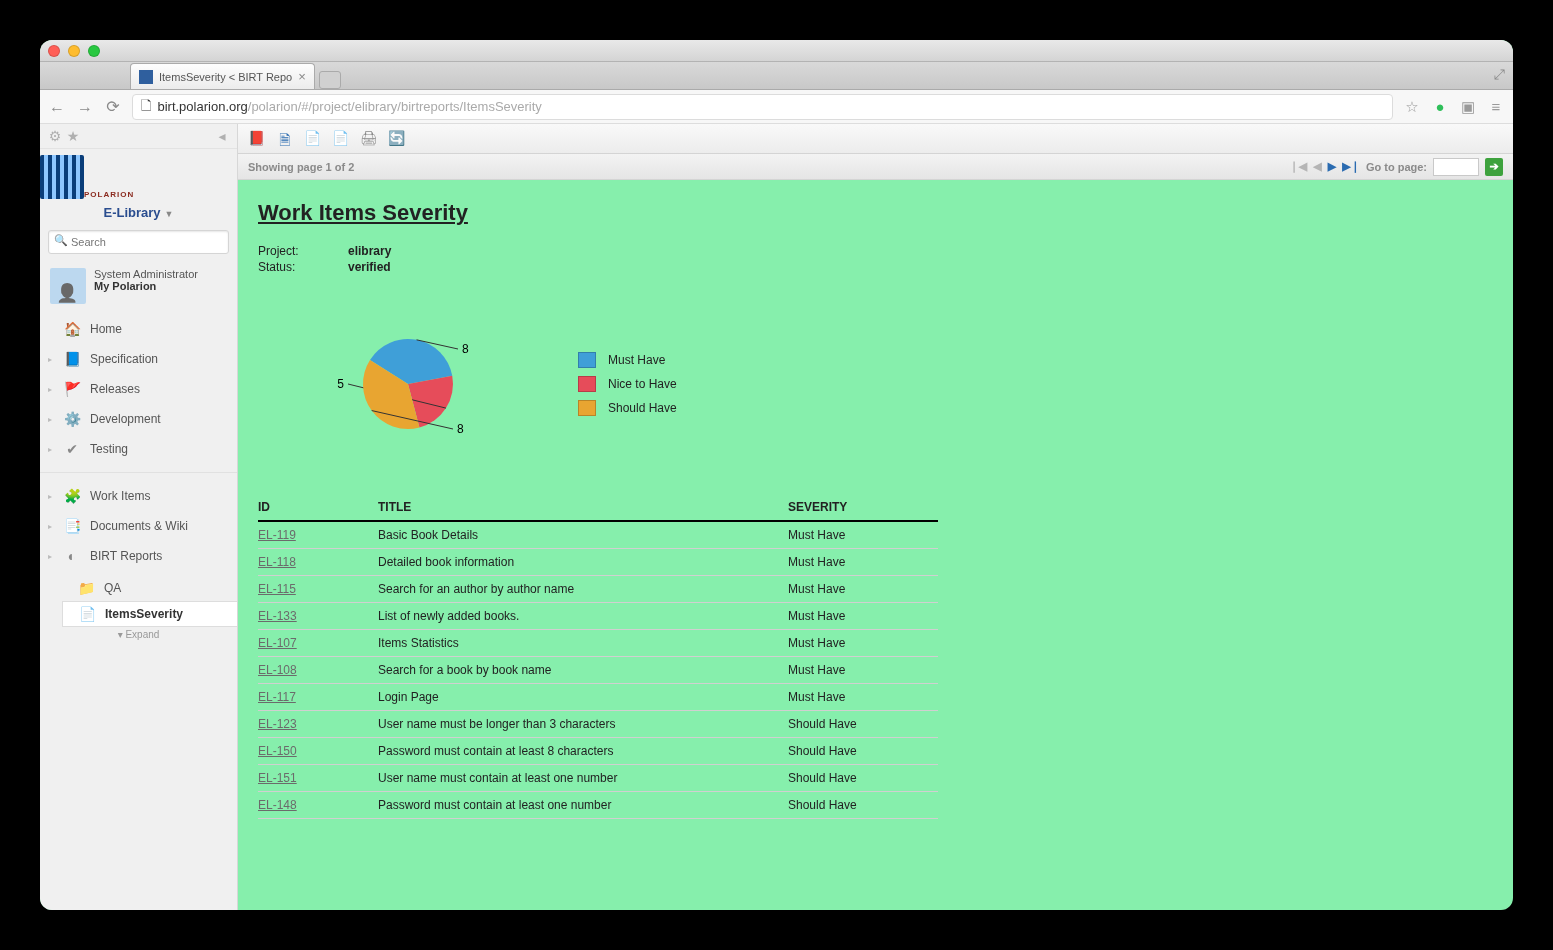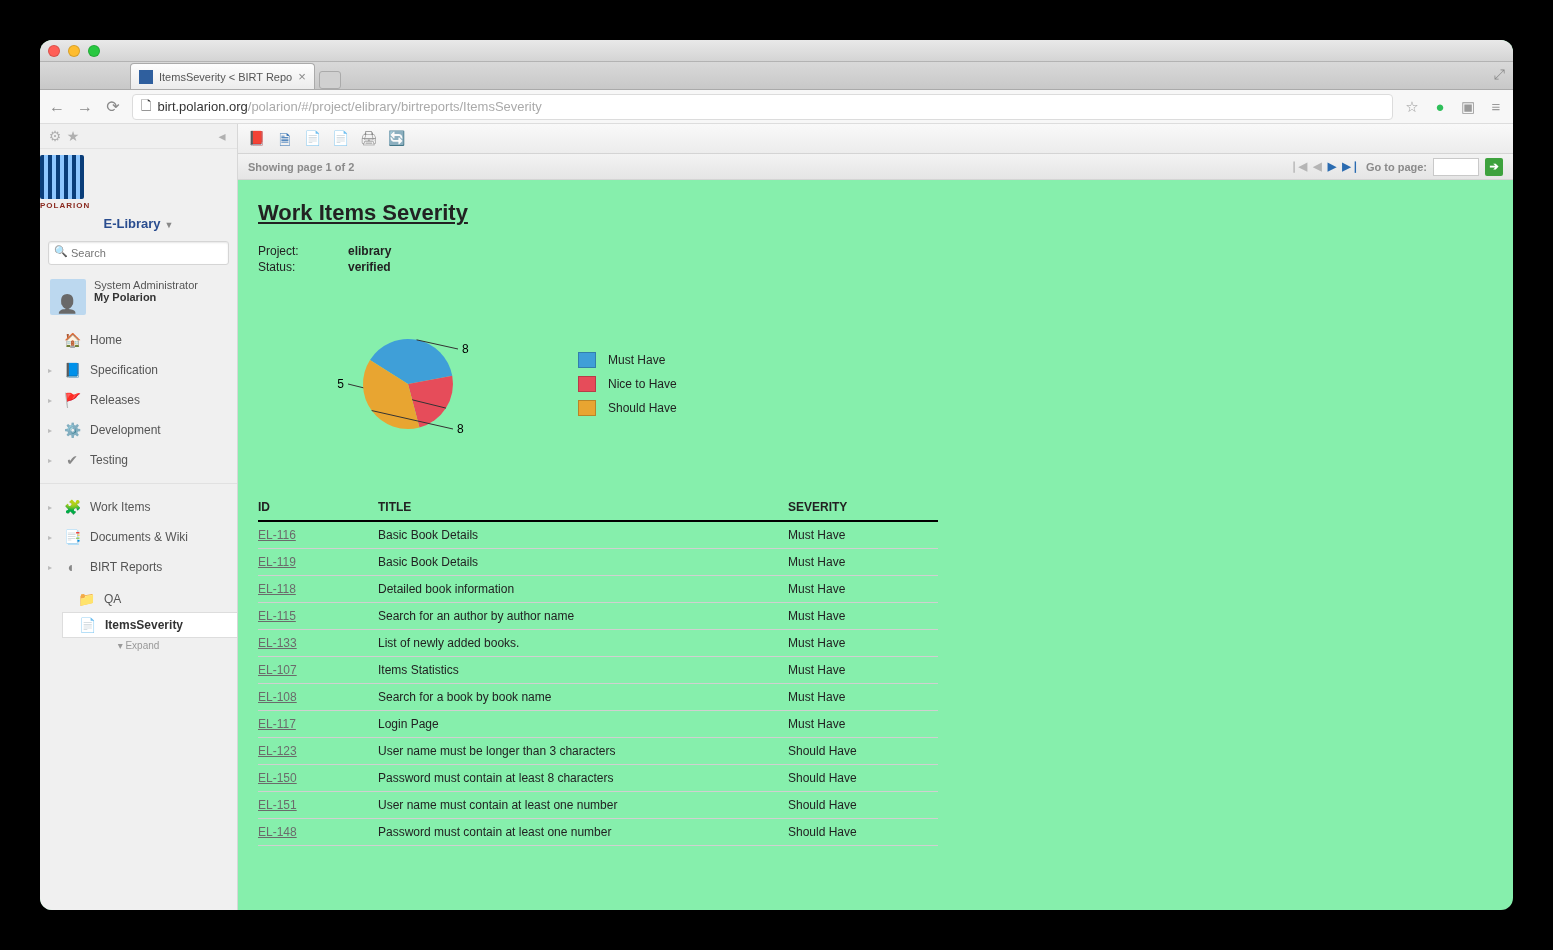--- a/index.html
+++ b/index.html
@@ -26,21 +26,21 @@
 .addr .dim { color:#aaa }
 .rico { width:18px; text-align:center; color:#9a9a9a; font-size:15px; }
 
 
 .app { flex:1; display:flex; overflow:hidden; }
 
 
 .sidebar { width: 198px; background:#f0f0f0; border-right:1px solid #d7d7d7; display:flex; flex-direction:column; font-size:12px; color:#444; overflow:hidden; }
 .sb-top { display:flex; align-items:center; justify-content:space-between; padding:4px 6px; border-bottom:1px solid #e3e3e3;}
 .sb-icon { color:#b0b0b0; font-size:14px; width:18px; text-align:center;}
-.sb-logo { display:flex; flex-direction:column; align-items:flex-start; padding:6px 0 2px; }
+.sb-logo { display:flex; flex-direction:row; align-items:flex-end; padding:6px 0 2px; }
 .logo-box { width:44px;height:44px; background: repeating-linear-gradient(90deg,#0a3e7a 0 4px,#8ec7ff 4px 8px); border-radius:2px;}
 .logo-txt { font-size:8px; color:#8a2a1f; letter-spacing:1px; margin-top:2px; font-weight:bold;}
 .proj { text-align:center; color:#2a4d8f; font-weight:bold; font-size:13px; padding:4px 0 10px; }
 .proj .dd{color:#888; font-size:9px; margin-left:4px;}
 .search { margin:0 8px 8px;text-decoration:underline; }
 .search input { width:100%; height:24px; border:1px solid #d5d5d5; border-radius:3px; padding:0 6px 0 22px; font-size:11px; color:#888; background:#fff; box-shadow: inset 0 1px 2px rgba(0,0,0,.1); }
 .search-wrap{position:relative}
 .search-wrap::before{content:"🔍"; position:absolute; left:6px; top:4px; font-size:11px; color:#bbb;}
 .user { display:flex; gap:8px; padding:6px 10px; }
 .avatar { width:36px;height:36px;background:#bcd8ef; border-radius:2px; display:flex;align-items:flex-end;justify-content:center;}
@@ -265,25 +265,20 @@
         <table class="tbl">
           <thead>
               <tr id="thead">
                 <th class="col-id">ID</th>
                 <th class="">TITLE</th>
                 <th class="col-sev">SEVERITY</th>
               </tr>
             </thead>
           <tbody id="tbody">
               <tr>
-                <td class="id"><a href="#">EL-116</a></td>
-                <td>Basic Book Details</td>
-                <td>Must Have</td>
-              </tr>
-              <tr>
                 <td class="id"><a href="#">EL-119</a></td>
                 <td>Basic Book Details</td>
                 <td>Must Have</td>
               </tr>
               <tr>
                 <td class="id"><a href="#">EL-118</a></td>
                 <td>Detailed book information</td>
                 <td>Must Have</td>
               </tr>
               <tr>

